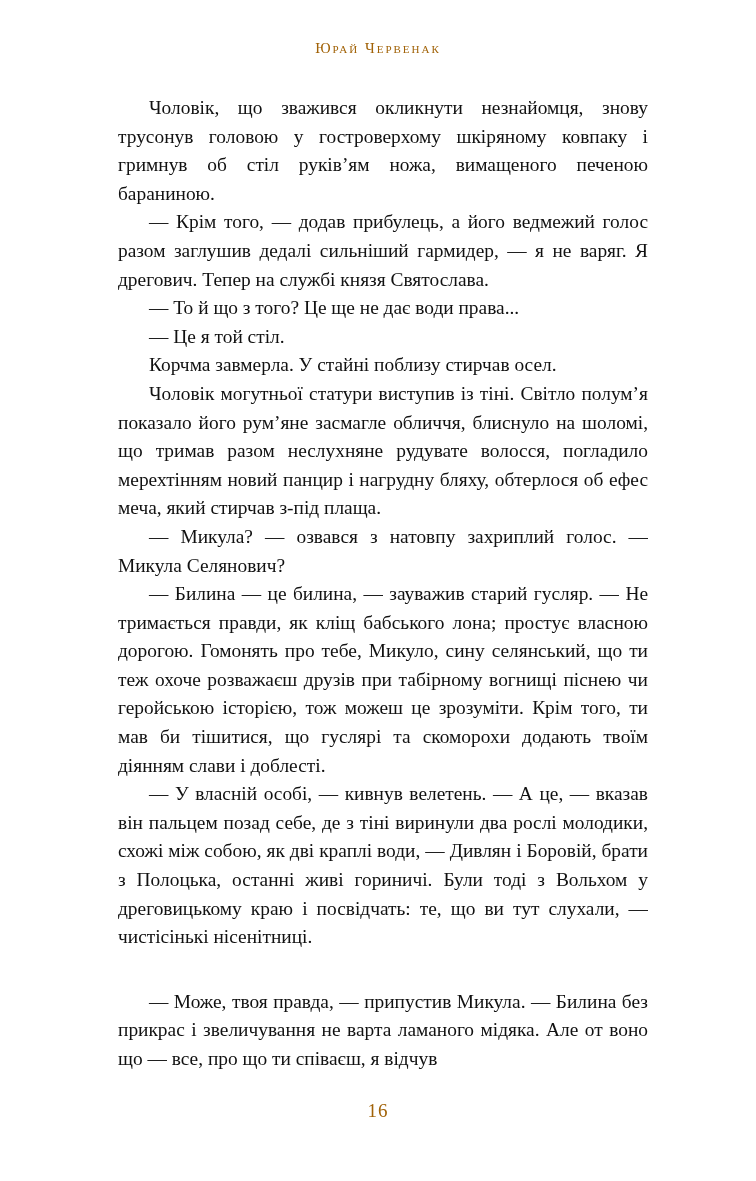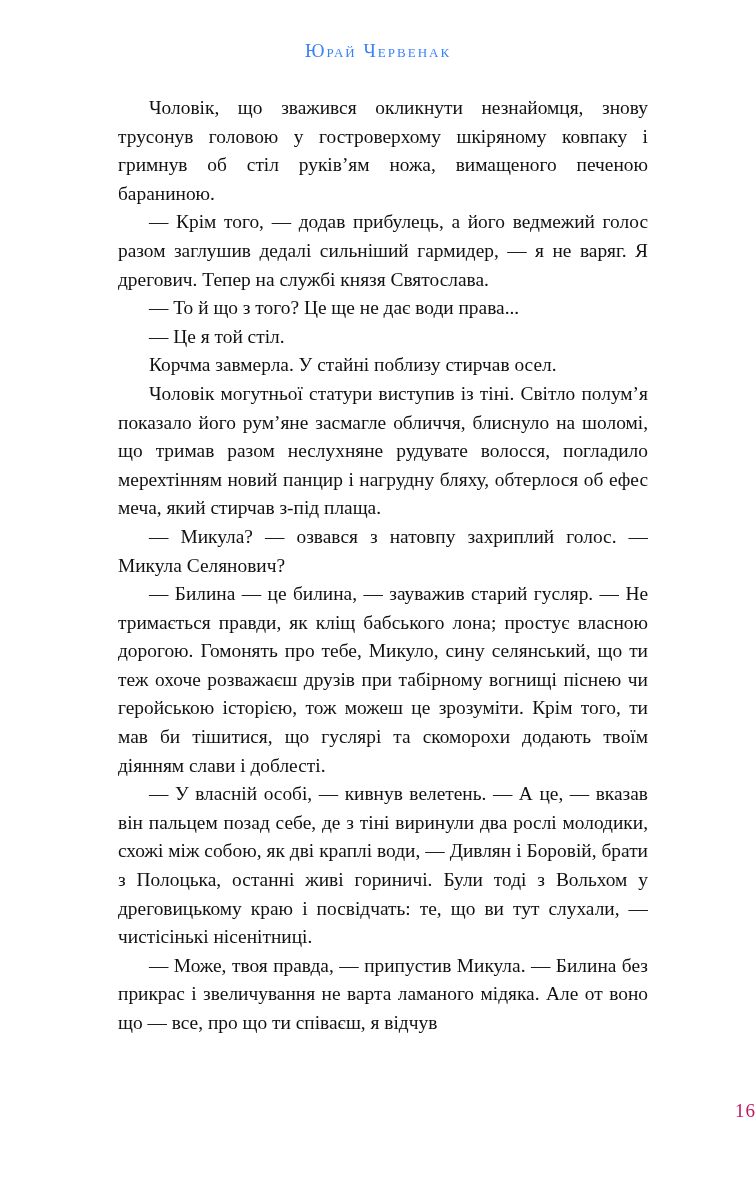--- a/index.html
+++ b/index.html
@@ -26,24 +26,24 @@
     background: #ffffff;
   }
 
   
   .running-head {
     position: absolute;
     left: 0;
     top: 40px;
     width: 756px;
     text-align: center;
-    font-size: 19px;
+    font-size: 15px;
     letter-spacing: 2.0px;
     font-variant: small-caps;
-    color: #3b82f6;
+    color: #a16207;
     white-space: nowrap;
   }
 
   
   .textblock {
     position: absolute;
     left: 118px;
     top: 94px;
     width: 530px;
     font-size: 19.4px;
@@ -57,32 +57,33 @@
 
   .textblock p {
     margin: 0;
     text-indent: 31px;
     text-align: justify;
   }
 
   
   .textblock p:last-child {
     text-align: justify;
+    margin-top: 36px;
   }
 
   
   .folio {
     position: absolute;
     left: 0;
     top: 1100px;
     width: 756px;
-    text-align: right;
+    text-align: center;
     font-size: 19px;
     letter-spacing: 1px;
-    color: #be185d;
+    color: #a16207;
   }
 </style>
 </head>
 <body>
 
 <div class="page">
 
   <div class="running-head">Юрай Червенак</div>
 
   <div class="textblock">

